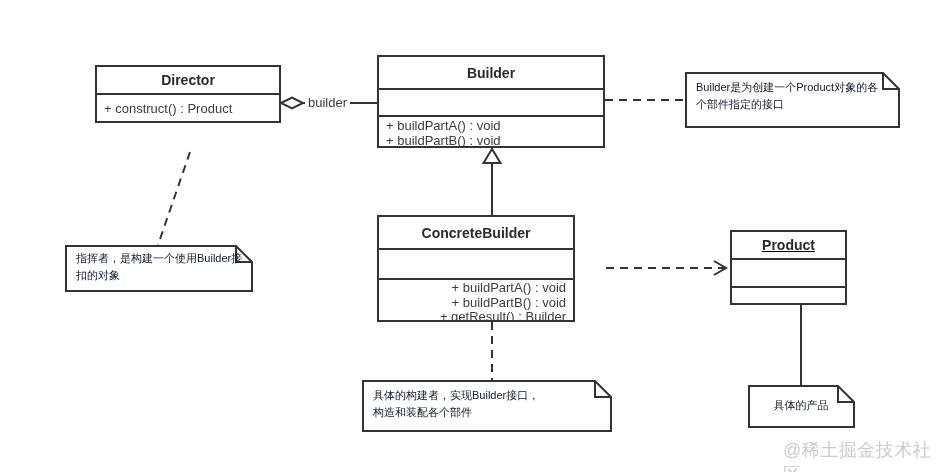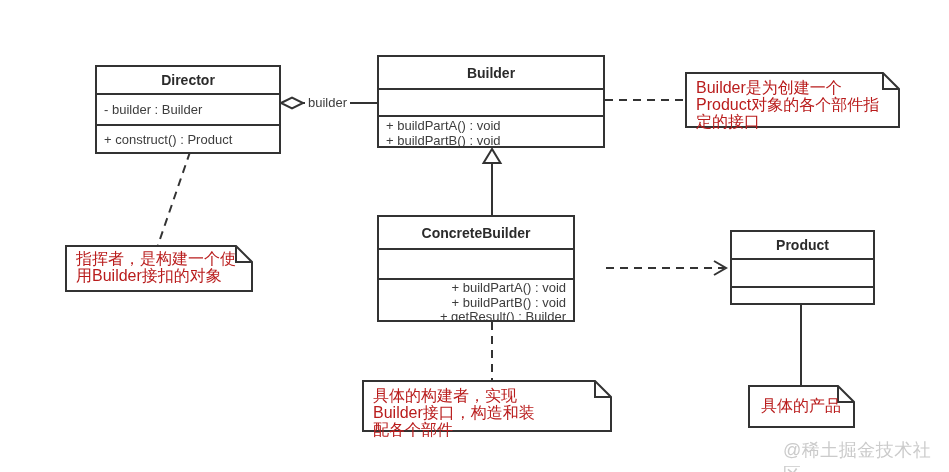--- a/index.html
+++ b/index.html
@@ -9,21 +9,21 @@
   .connectors { position:absolute; left:0; top:0; z-index:0; }
   .uml-class { position:absolute; background:#ffffff; border:2px solid #333333; z-index:1; }
   .uml-title { font-weight:bold; font-size:14px; color:#2b2b2b; display:flex; align-items:center; justify-content:center; }
   .uml-section { border-top:2px solid #333333; font-size:13px; color:#3d3d3d; padding:0 7px; overflow:hidden; }
   .uml-section.center { display:flex; align-items:center; }
   .uml-line { line-height:15px; white-space:nowrap; }
   .uml-line.tight { line-height:14.5px; }
   .pad-top { padding-top:1px; }
   .note { position:absolute; z-index:1; }
   .note > svg { position:absolute; left:0; top:0; display:block; }
-  .note-text { position:relative; font-size:16px; color:#b91c1c; line-height:17px; padding:7px 12px 0 11px; z-index:1; }
+  .note-text { position:relative; font-size:11px; color:#0f172a; line-height:17px; padding:7px 12px 0 11px; z-index:1; }
   .note-text.centered { text-align:center; padding-top:12px; }
   .edge-label { position:absolute; z-index:2; background:#ffffff; font-size:13px; color:#3d3d3d; padding:0 3px; line-height:16px; }
   .watermark { position:absolute; left:783px; top:438px; font-size:18px; color:#cbcbcb; z-index:1; letter-spacing:0.5px; }
 </style>
 </head>
 <body>
 
 <div class="canvas">
 
   <svg class="connectors" width="949" height="472" viewBox="0 0 949 472">
@@ -48,23 +48,20 @@
     <g>
       <line x1="492" y1="322" x2="492" y2="380" stroke="#333333" stroke-width="2" stroke-dasharray="8,6"></line>
     </g>
     <g>
       <line x1="801" y1="305" x2="801" y2="385" stroke="#333333" stroke-width="2"></line>
     </g>
   </svg>
 
   <div class="uml-class" style="left:95px; top:65px; width:186px;">
     <div class="uml-title" style="height:26px;">Director</div>
-    <div class="uml-section center" style="height:31px;">
-      <div class="uml-line">- builder : Builder</div>
-    </div>
     <div class="uml-section center" style="height:28px;">
       <div class="uml-line">+ construct() : Product</div>
     </div>
   </div>
 
   <div class="uml-class" style="left:377px; top:55px; width:228px;">
     <div class="uml-title" style="height:31px;">Builder</div>
     <div class="uml-section" style="height:27px;"></div>
     <div class="uml-section pad-top" style="height:31px;">
       <div class="uml-line">+ buildPartA() : void</div>
@@ -75,21 +72,21 @@
   <div class="uml-class" style="left:377px; top:215px; width:198px;text-align:right;">
     <div class="uml-title" style="height:31px;">ConcreteBuilder</div>
     <div class="uml-section" style="height:30px;"></div>
     <div class="uml-section pad-top" style="height:42px;">
       <div class="uml-line tight">+ buildPartA() : void</div>
       <div class="uml-line tight">+ buildPartB() : void</div>
       <div class="uml-line tight">+ getResult() : Builder</div>
     </div>
   </div>
 
-  <div class="uml-class" style="left:730px; top:230px; width:145px;">
+  <div class="uml-class" style="left:730px; top:230px; width:117px;text-decoration:underline;">
     <div class="uml-title" style="height:26px;">Product</div>
     <div class="uml-section" style="height:28px;"></div>
     <div class="uml-section" style="height:17px;"></div>
   </div>
 
   <div class="edge-label" style="left:305px; top:95px;">builder</div>
 
   <div class="note" style="left:685px; top:72px; width:215px; height:56px;">
     <svg width="215" height="56" viewBox="0 0 215 56">
       <path d="M1,1 H198 L214,17 V55 H1 Z" fill="#ffffff" stroke="#333333" stroke-width="2"></path>

